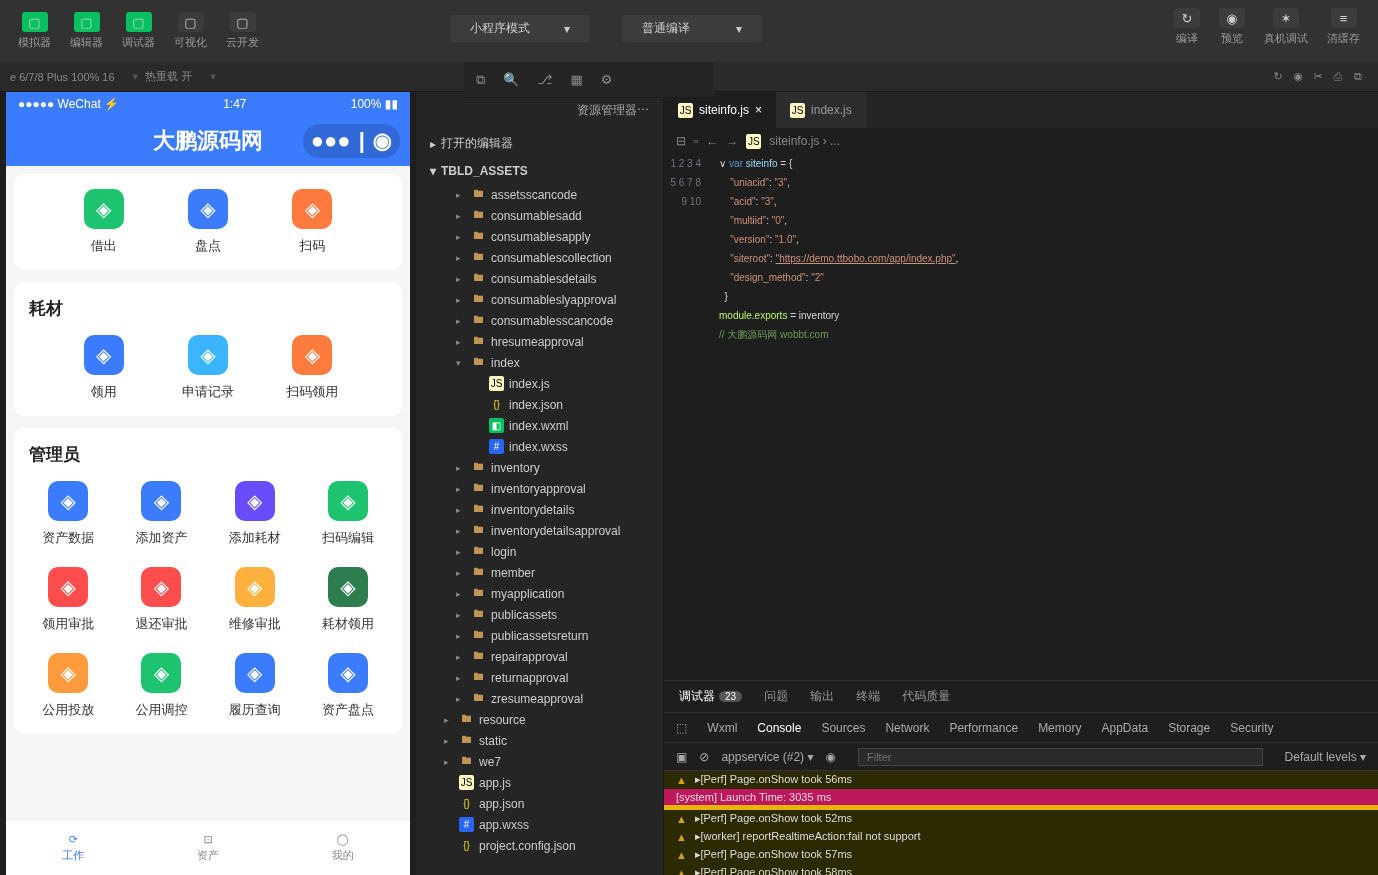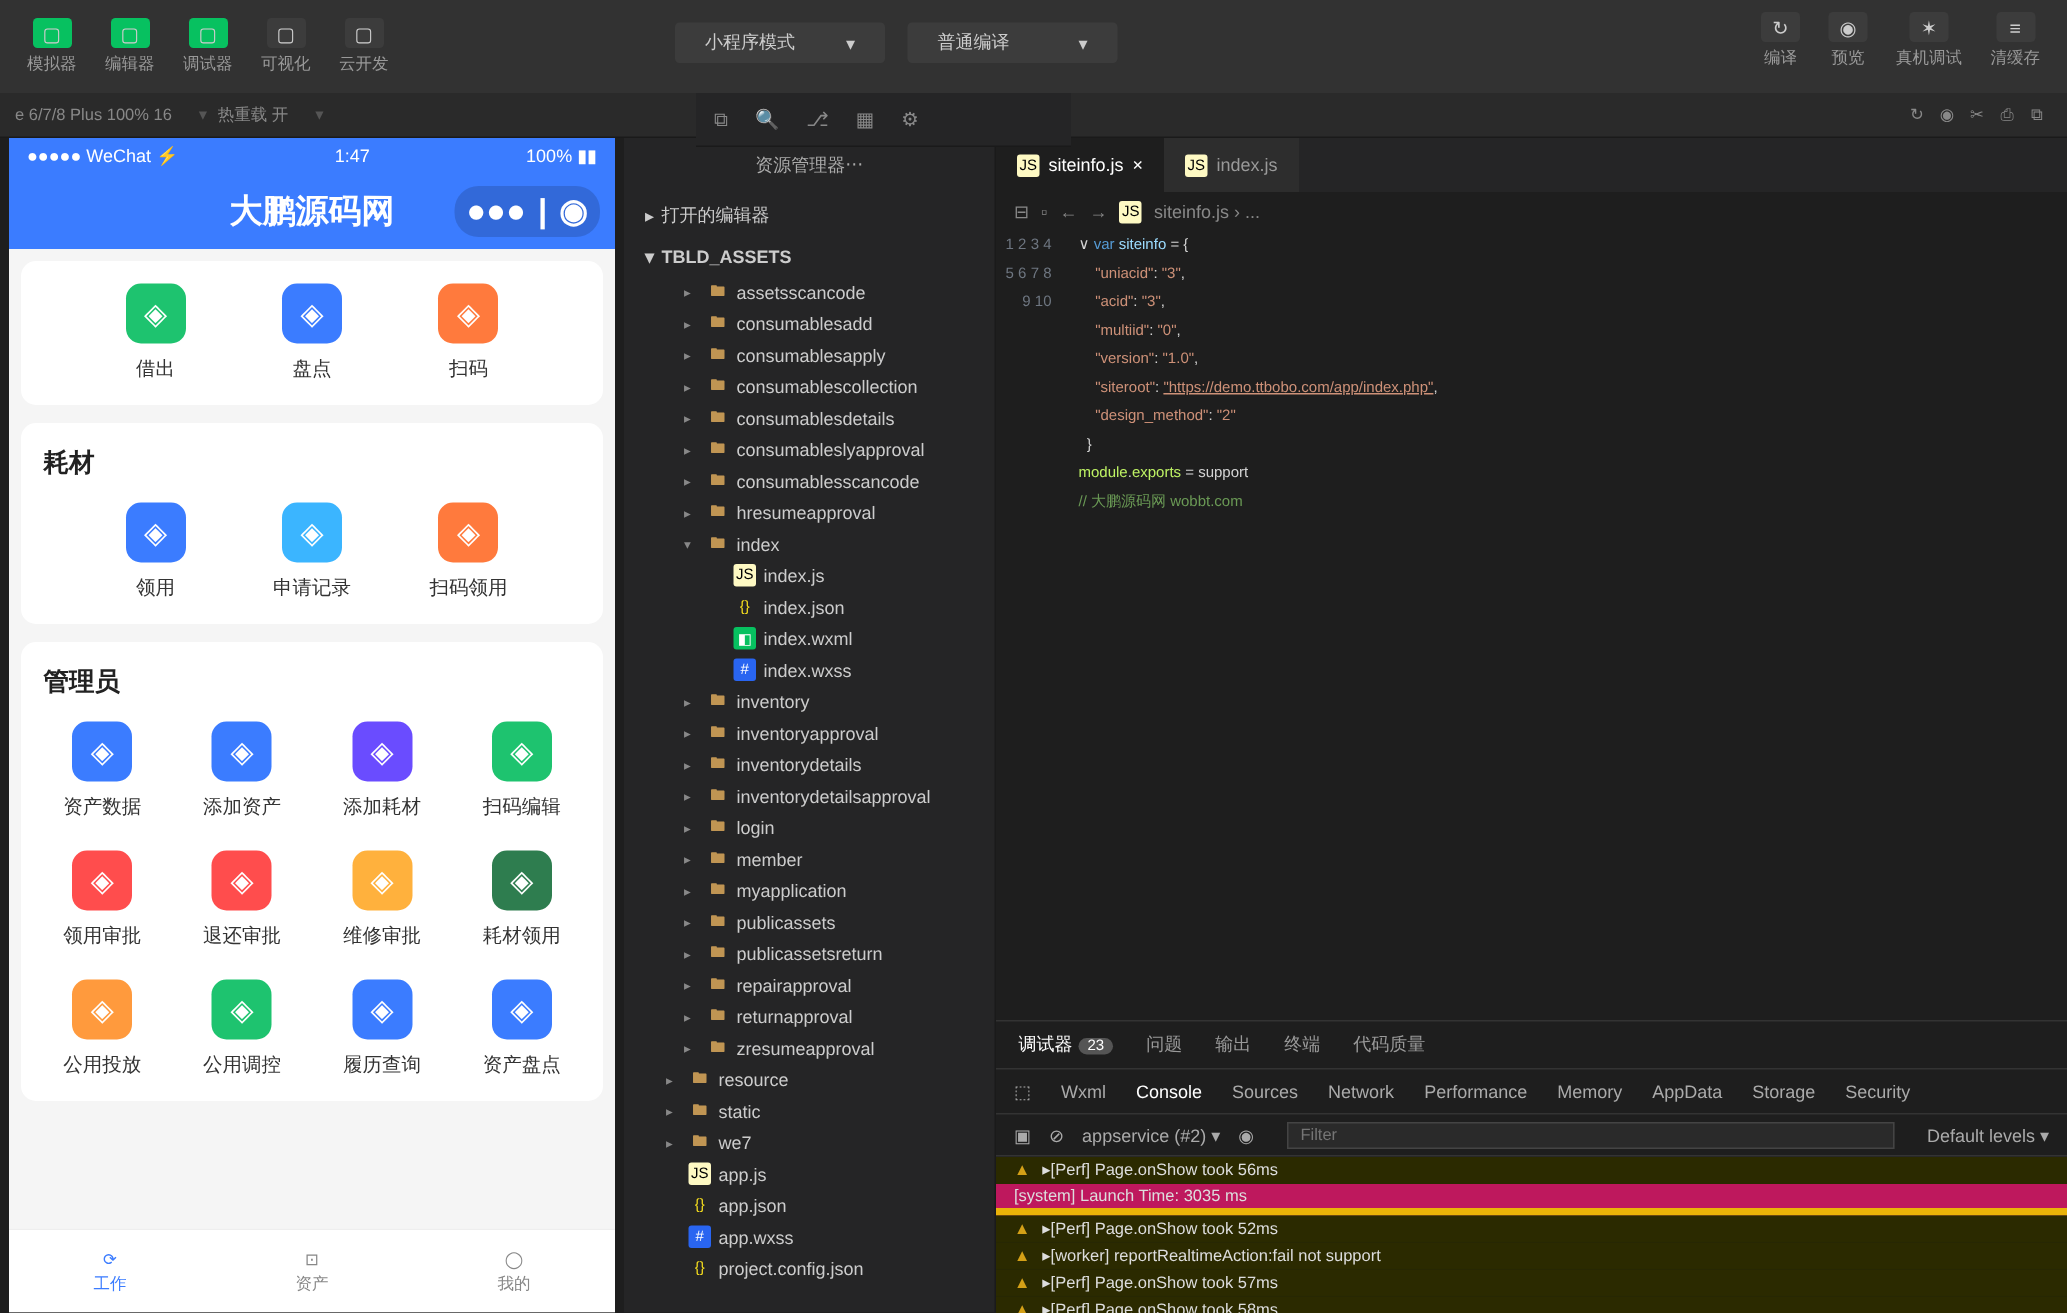--- a/index.html
+++ b/index.html
@@ -3,21 +3,21 @@
 <meta charset="utf-8">
 <style>
 *{margin:0;padding:0;box-sizing:border-box;font-family:-apple-system,"Microsoft YaHei",sans-serif}
 body{background:#1e1e1e;color:#ccc;font-size:13px;width:1378px;height:875px;overflow:hidden;position:relative}
 .top-toolbar{height:62px;background:#323232;display:flex;align-items:flex-start;padding:0 10px}
 .top-btn-group{display:flex;gap:3px;margin-top:12px}
 .top-btn{display:flex;flex-direction:column;align-items:center;gap:3px;padding:0 8px;cursor:pointer}
 .top-btn-icon{width:26px;height:20px;background:#3c3c3c;border-radius:3px;display:flex;align-items:center;justify-content:center}
 .top-btn-icon.green{background:#07c160}
 .top-btn-label{font-size:11px;color:#999}
-.top-center{position:absolute;left:450px;top:15px;display:flex;gap:15px}
+.top-center{position:absolute;left:450px;top:15px;display:flex;gap:32px}
 .select-box{background:#3c3c3c;padding:5px 20px;border-radius:3px;font-size:12px;color:#ccc;min-width:140px;display:flex;justify-content:space-between;align-items:center}
 .top-right{position:absolute;right:10px;top:8px;display:flex;gap:3px}
 .sub-toolbar{height:30px;background:#2a2a2a;display:flex;align-items:center;padding:0 10px;font-size:11px;color:#888;border-bottom:1px solid #1a1a1a}
 .sub-item{margin-right:18px}
 .main{display:flex;height:783px}
 .simulator{width:416px;background:#1e1e1e;display:flex;flex-direction:column}
 .sim-toolbar-icon{width:20px;height:20px;color:#888;cursor:pointer;display:flex;align-items:center;justify-content:center}
 .phone{flex:1;background:#f5f5f5;margin:0 6px;position:relative;overflow:hidden}
 .status-bar{height:24px;background:#3b7cff;color:#fff;display:flex;align-items:center;justify-content:space-between;padding:0 12px;font-size:12px}
 .nav-bar{height:50px;background:#3b7cff;color:#fff;display:flex;align-items:center;justify-content:center;font-size:22px;font-weight:bold;position:relative}
@@ -27,21 +27,21 @@
 .card-title{font-size:17px;font-weight:bold;color:#222;margin-bottom:15px;padding-left:5px}
 .icon-grid{display:grid;grid-template-columns:repeat(4,1fr);gap:20px 5px}
 .icon-grid.three{grid-template-columns:repeat(3,1fr);padding:0 30px}
 .icon-item{display:flex;flex-direction:column;align-items:center;gap:8px}
 .icon-box{width:40px;height:40px;border-radius:10px;display:flex;align-items:center;justify-content:center;color:#fff;font-size:20px}
 .icon-label{font-size:13px;color:#333}
 .tab-bar{position:absolute;bottom:0;left:0;right:0;height:56px;background:#fff;border-top:1px solid #eee;display:flex}
 .tab-item{flex:1;display:flex;flex-direction:column;align-items:center;justify-content:center;gap:2px;font-size:11px;color:#888}
 .tab-item.active{color:#3b7cff}
 .explorer{width:248px;background:#252526;border-right:1px solid #1a1a1a;overflow-y:auto}
-.exp-header{padding:10px 14px;font-size:12px;color:#aaa;display:flex;justify-content:center}
+.exp-header{padding:10px 14px;font-size:12px;color:#aaa;display:flex;justify-content:flex-end}
 .exp-section{padding:6px 14px;font-size:12px;color:#ccc;display:flex;align-items:center;gap:5px;cursor:pointer}
 .exp-tree{font-size:12px}
 .tree-item{padding:3px 4px 3px 0;display:flex;align-items:center;gap:5px;cursor:pointer;color:#ccc}
 .tree-chevron{width:10px;font-size:9px;color:#888}
 .tree-icon{width:15px;height:15px;display:flex;align-items:center;justify-content:center;font-size:10px;border-radius:2px}
 .fi-folder{color:#c09553}
 .fi-js{background:#fef9c3;color:#000}
 .fi-json{color:#f7df1e}
 .fi-wxml{background:#07c160;color:#fff}
 .fi-wxss{background:#2965f1;color:#fff}
@@ -469,21 +469,21 @@
 10
 </div>
       <div class="code-text" id="codetext"><span class="c-punc">∨ </span><span class="c-key">var</span><span class="c-var"> siteinfo </span><span class="c-punc">= {</span>
     <span class="c-str">"uniacid"</span><span class="c-punc">: </span><span class="c-str">"3"</span><span class="c-punc">,</span>
     <span class="c-str">"acid"</span><span class="c-punc">: </span><span class="c-str">"3"</span><span class="c-punc">,</span>
     <span class="c-str">"multiid"</span><span class="c-punc">: </span><span class="c-str">"0"</span><span class="c-punc">,</span>
     <span class="c-str">"version"</span><span class="c-punc">: </span><span class="c-str">"1.0"</span><span class="c-punc">,</span>
     <span class="c-str">"siteroot"</span><span class="c-punc">: </span><span class="c-str-u">"https://demo.ttbobo.com/app/index.php"</span><span class="c-punc">,</span>
     <span class="c-str">"design_method"</span><span class="c-punc">: </span><span class="c-str">"2"</span>
   <span class="c-punc">}</span>
-<span class="c-prop">module</span><span class="c-punc">.</span><span class="c-prop">exports</span><span class="c-punc"> = support</span>
+<span class="c-prop">module</span><span class="c-punc">.</span><span class="c-prop">exports</span><span class="c-punc"> = inventory</span>
 <span class="c-com">// 大鹏源码网 wobbt.com</span></div>
     </div>
     <div class="debug-panel">
       <div class="debug-tabs" id="dbgtabs">
           <span class="debug-tab " style="color:#fff">调试器<span class="badge">23</span></span>
           <span class="debug-tab " style="">问题</span>
           <span class="debug-tab " style="">输出</span>
           <span class="debug-tab " style="">终端</span>
           <span class="debug-tab " style="">代码质量</span>
         </div>

